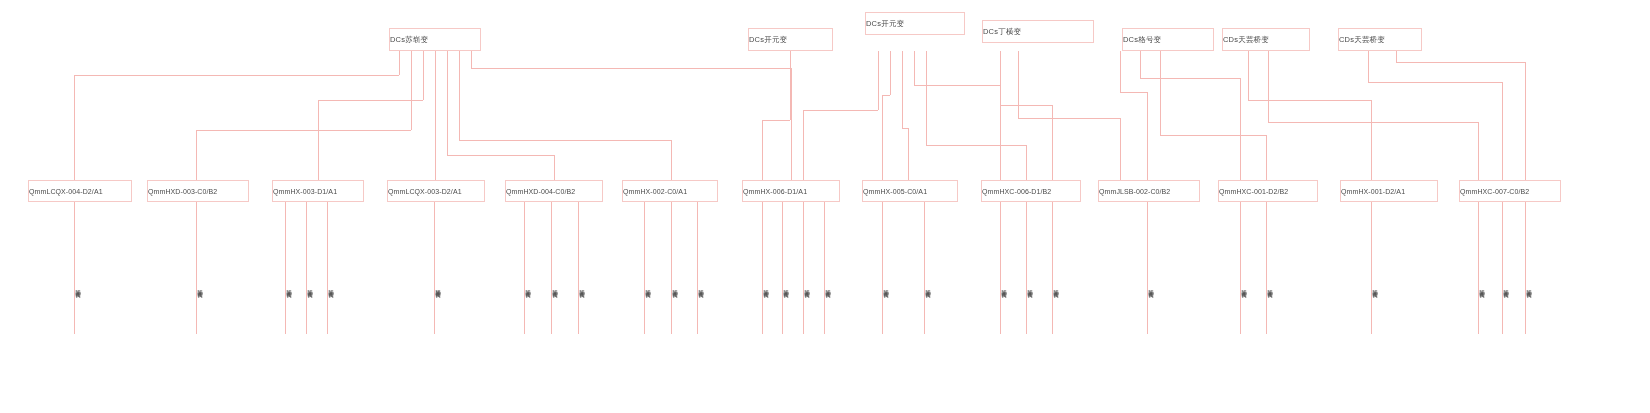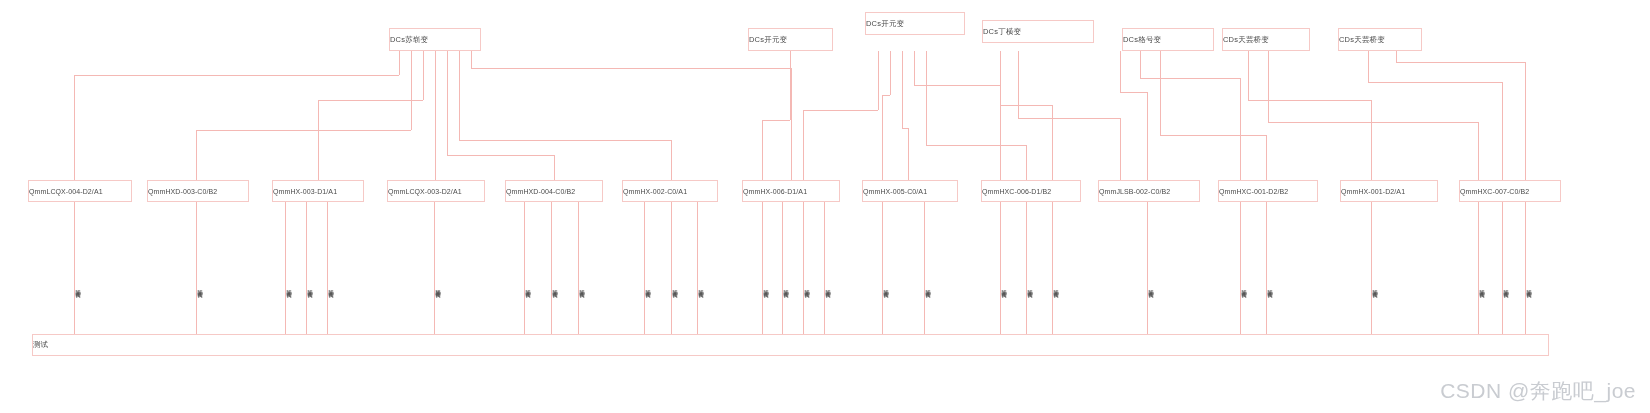--- a/index.html
+++ b/index.html
@@ -263,18 +263,14 @@
       <div class="droplabel" style="left: 1053.5px; top: 288px;">负荷开关间隔</div>
       <div class="droplabel" style="left: 1148.5px; top: 288px;">负荷开关间隔</div>
       <div class="droplabel" style="left: 1241.5px; top: 288px;">负荷开关间隔</div>
       <div class="droplabel" style="left: 1267.5px; top: 288px;">负荷开关间隔</div>
       <div class="droplabel" style="left: 1372.5px; top: 288px;">负荷开关间隔</div>
       <div class="droplabel" style="left: 1479.5px; top: 288px;">负荷开关间隔</div>
       <div class="droplabel" style="left: 1503.5px; top: 288px;">负荷开关间隔</div>
       <div class="droplabel" style="left: 1526.5px; top: 288px;">负荷开关间隔</div>
     </div>
 
-  <div class="node bus" id="bus-node" style="left: 32px; top: 334px; width: 1517px; height: 22px;">
-    <span>测试</span>
-  </div>
-
-  <div id="watermark">CSDN @奔跑吧_joe</div>
+
 </div>
 
 </body></html>

